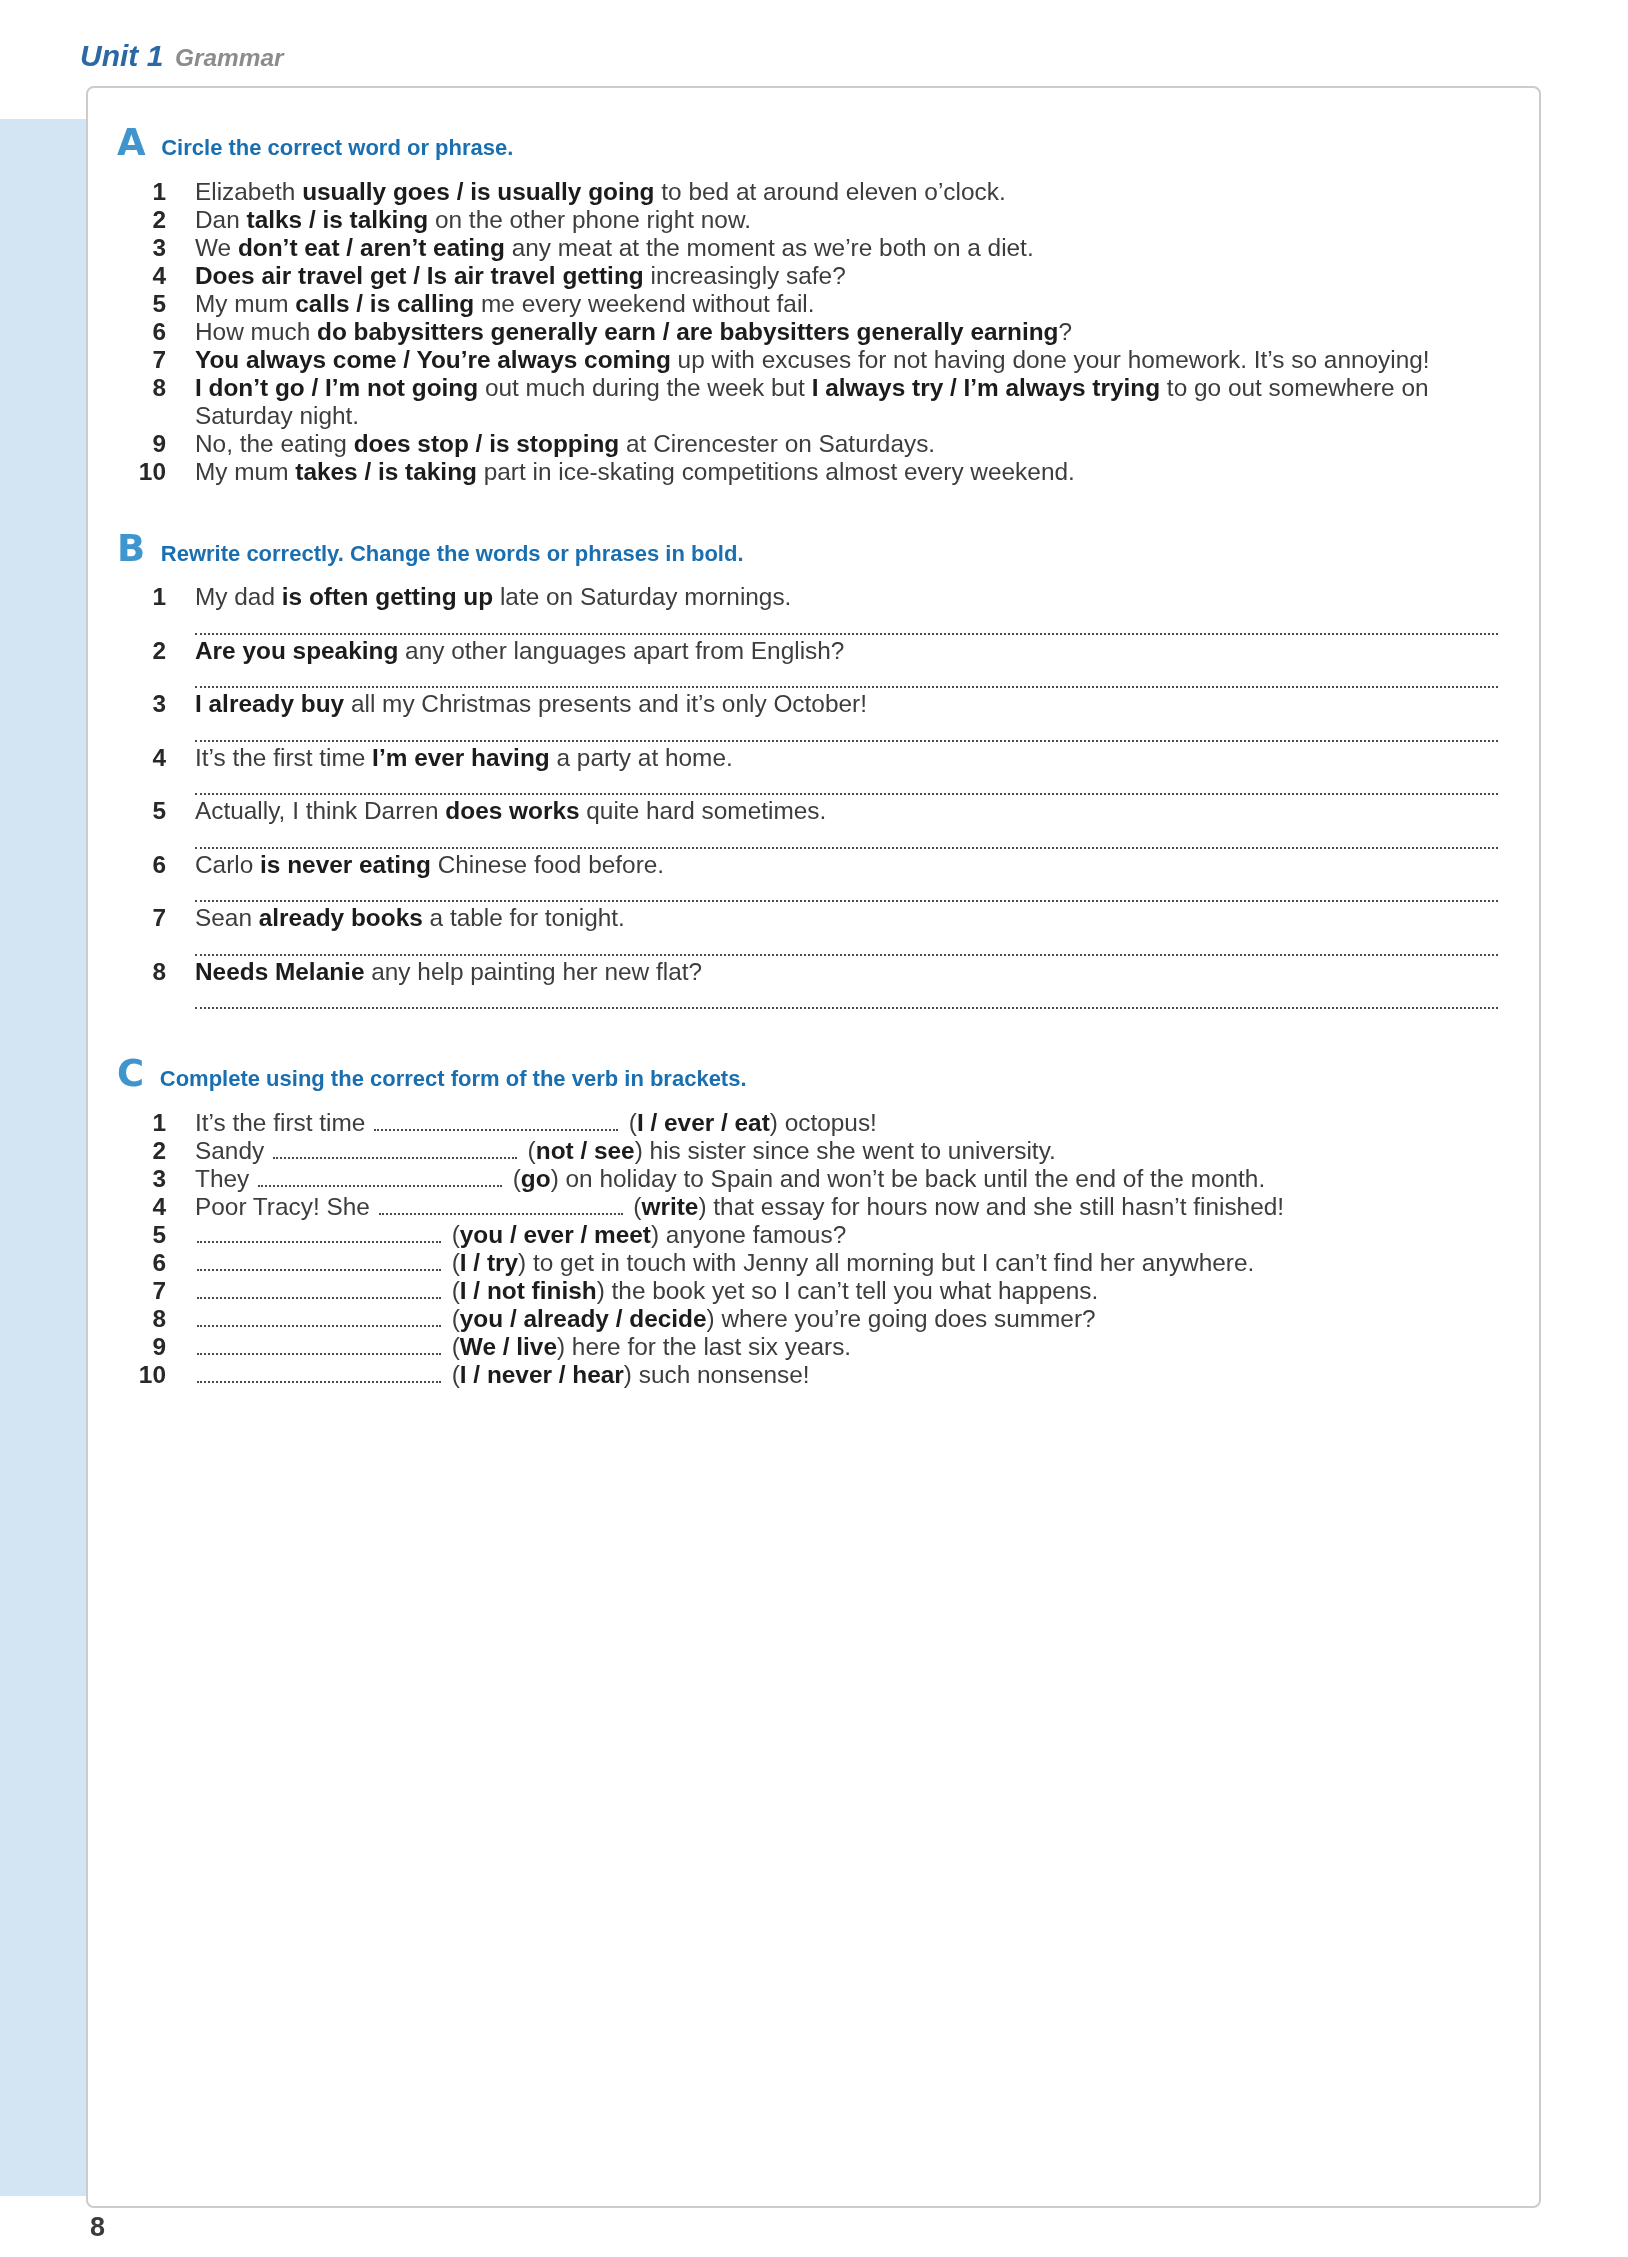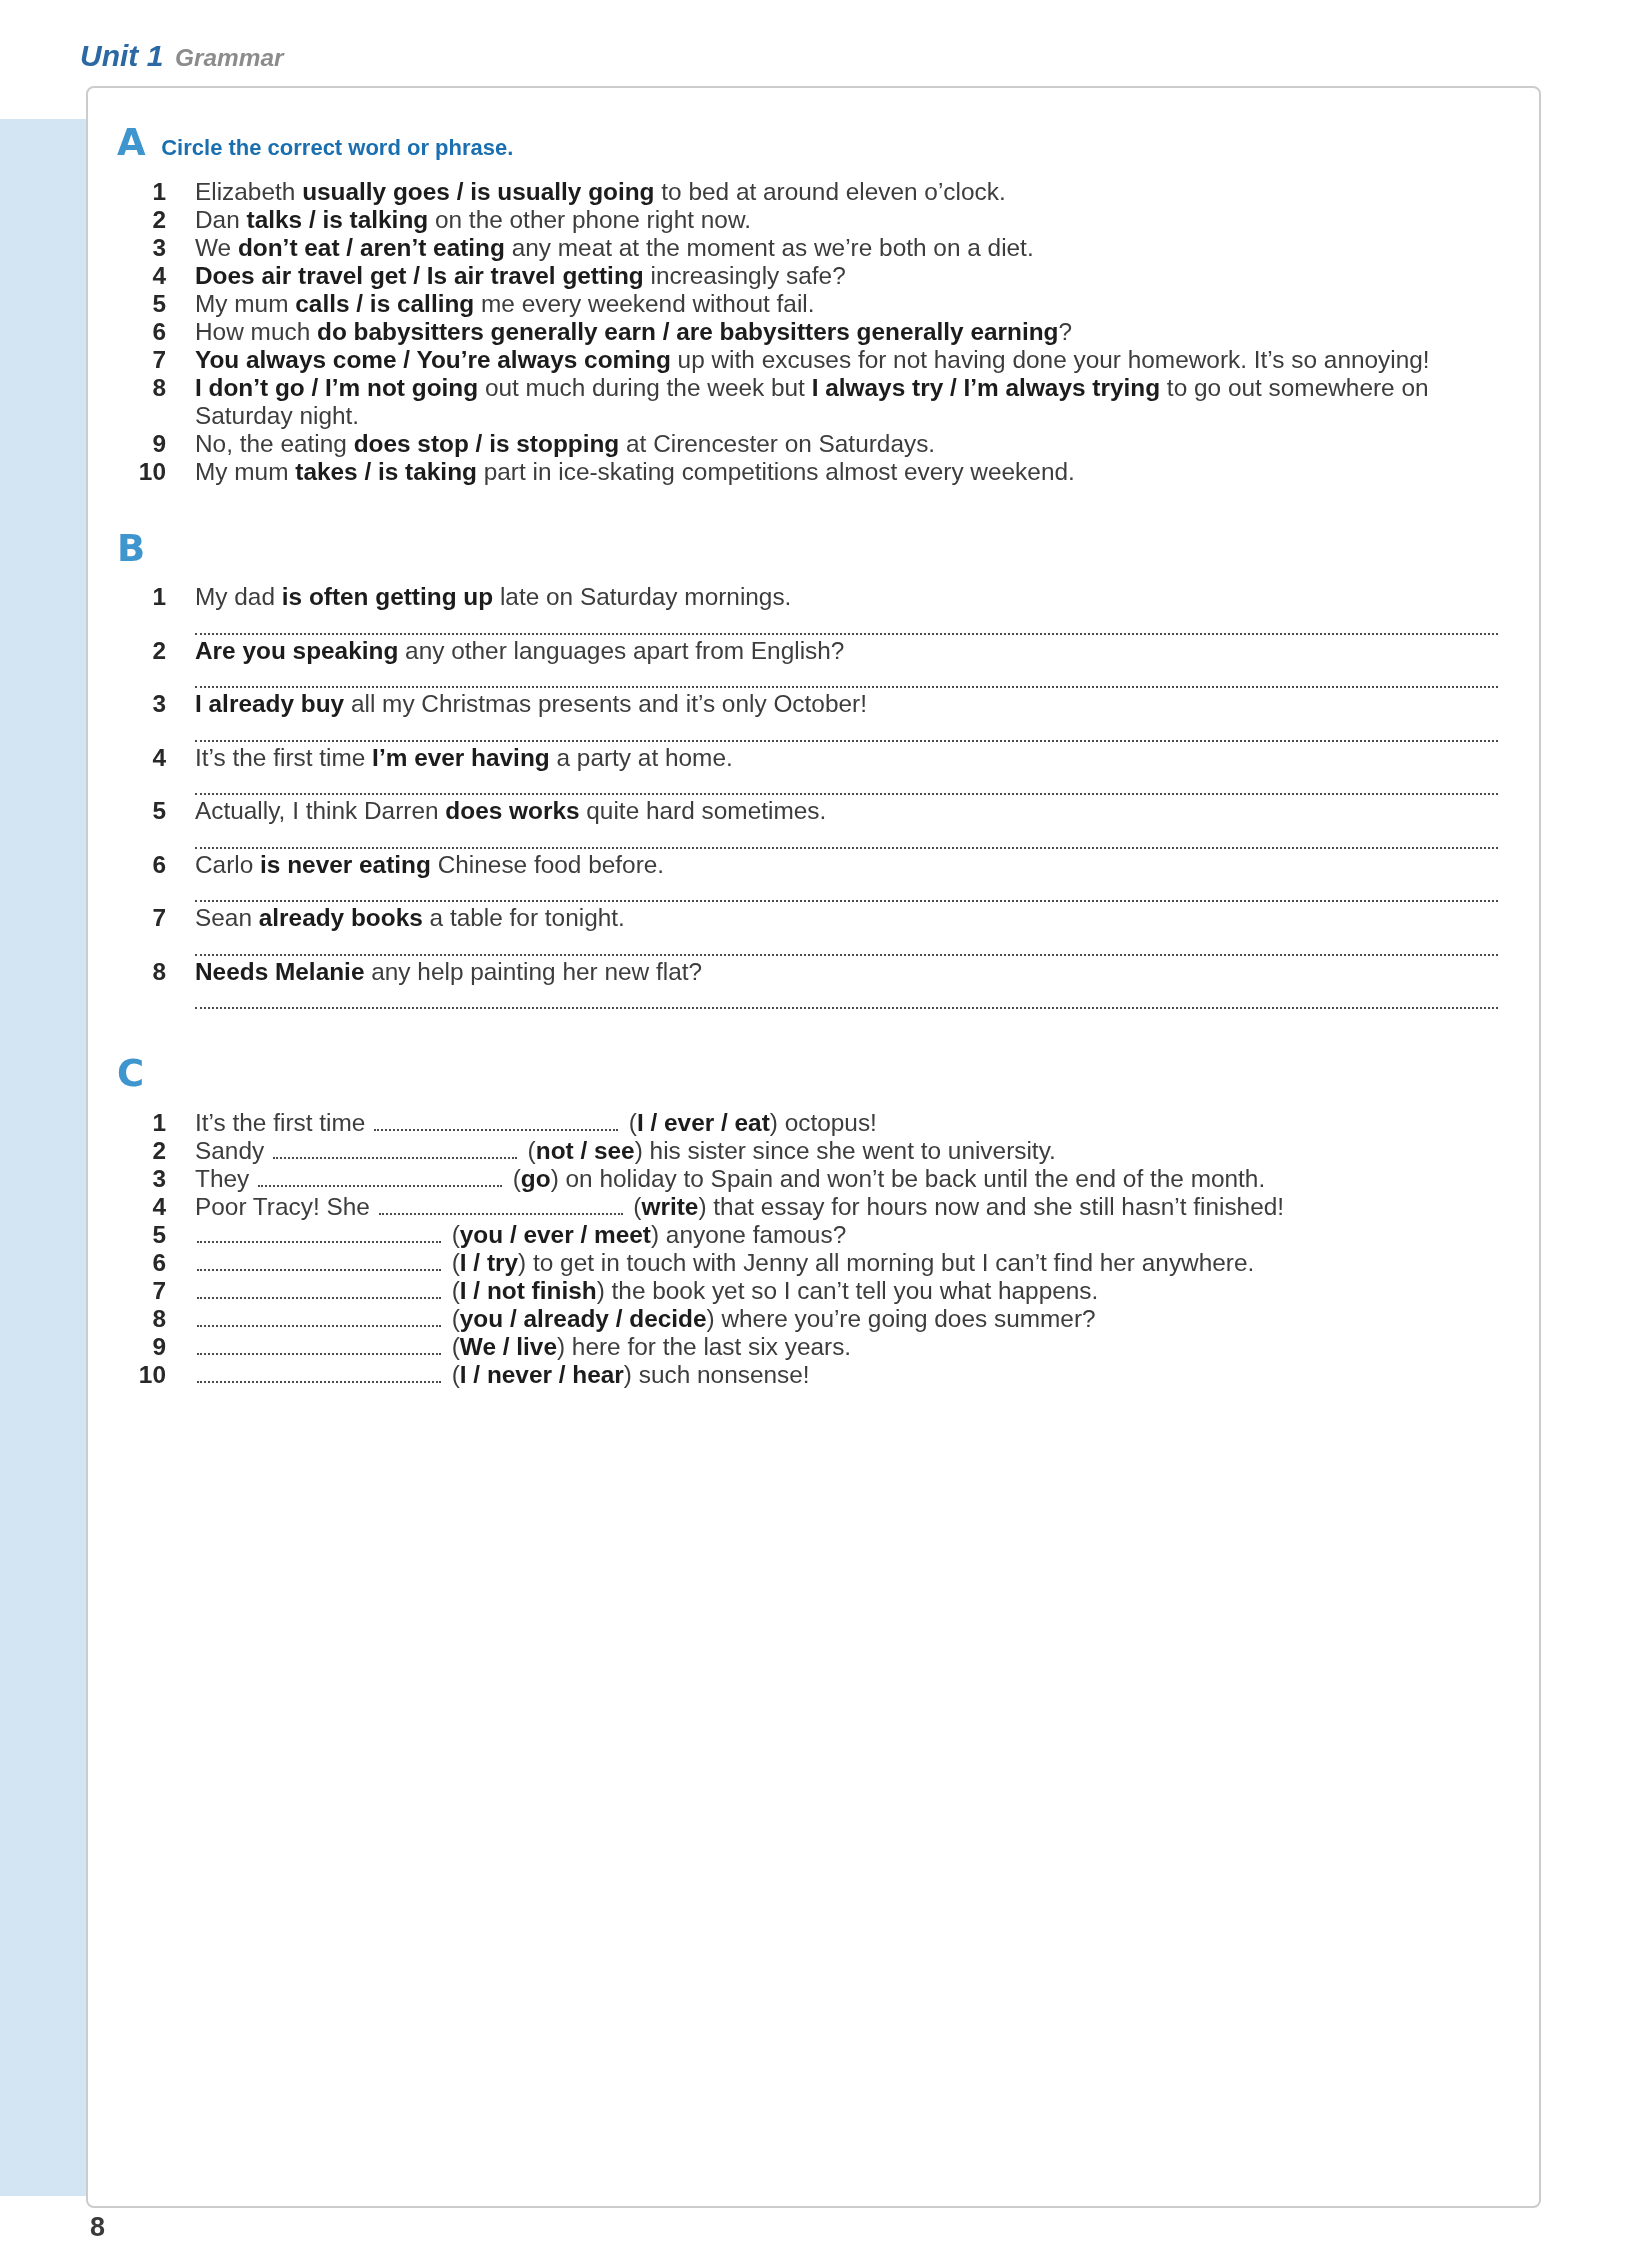--- a/index.html
+++ b/index.html
@@ -109,20 +109,21 @@
           <div class="item">
             <div class="num">10</div>
             <div class="txt"><span>My mum </span><span class="b">takes / is taking</span><span> part in ice-skating competitions almost every weekend.</span></div>
           </div>
         </div>
     </section>
 
     <section class="exercise">
       <div class="sec-head">
         <span class="sec-letter">B</span>
+        <span class="sec-title">Rewrite correctly. Change the words or phrases in bold.</span>
       </div>
       <div class="items">
           <div class="item">
             <div class="num">1</div>
             <div class="txt"><span>My dad </span><span class="b">is often getting up</span><span> late on Saturday mornings.</span><div class="answer-line"></div></div>
           </div>
           <div class="item">
             <div class="num">2</div>
             <div class="txt"><span class="b">Are you speaking</span><span> any other languages apart from English?</span><div class="answer-line"></div></div>
           </div>
@@ -149,20 +150,21 @@
           <div class="item">
             <div class="num">8</div>
             <div class="txt"><span class="b">Needs Melanie</span><span> any help painting her new flat?</span><div class="answer-line"></div></div>
           </div>
         </div>
     </section>
 
     <section class="exercise">
       <div class="sec-head">
         <span class="sec-letter">C</span>
+        <span class="sec-title">Complete using the correct form of the verb in brackets.</span>
       </div>
       <div class="items">
           <div class="item">
             <div class="num">1</div>
             <div class="txt"><span>It’s the first time </span><span class="blank"></span><span> (</span><span class="b">I / ever / eat</span><span>) octopus!</span></div>
           </div>
           <div class="item">
             <div class="num">2</div>
             <div class="txt"><span>Sandy </span><span class="blank"></span><span> (</span><span class="b">not / see</span><span>) his sister since she went to university.</span></div>
           </div>

